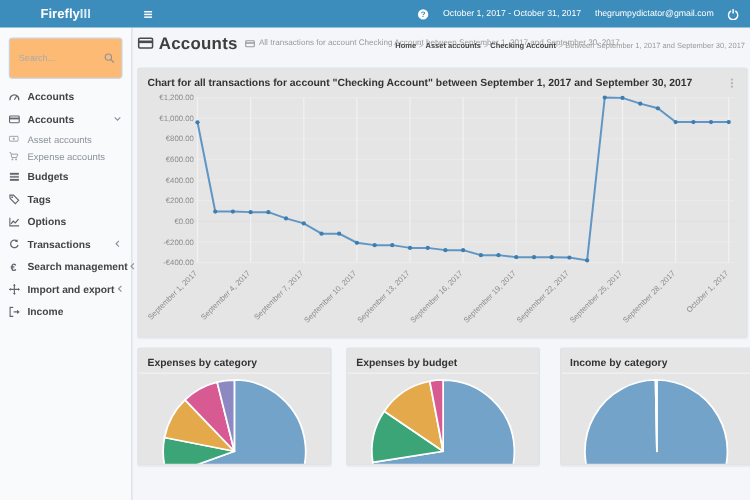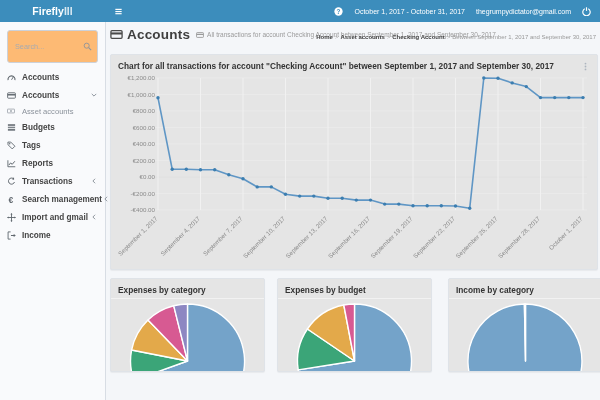--- a/index.html
+++ b/index.html
@@ -136,20 +136,30 @@
         </li>
         <li class="sub">
           <span class="mi">
             <svg width="8" height="8" viewBox="0 0 10 10">
               <rect x="0.6" y="2.6" width="8.8" height="4.8" rx="0.5" fill="none" stroke="currentColor" stroke-width="1"></rect>
               <circle cx="5" cy="5" r="1.1" fill="currentColor"></circle>
             </svg>
           </span>
           <span>Asset accounts</span>
         </li>
+        <li class="sub">
+          <span class="mi">
+            <svg width="8" height="8" viewBox="0 0 10 10">
+              <path d="M0.8 1.4 H2.1 L3.1 6.3 H7.9 L9 2.9 H2.5" fill="none" stroke="currentColor" stroke-width="1"></path>
+              <circle cx="3.7" cy="8.2" r="0.9" fill="currentColor"></circle>
+              <circle cx="7.3" cy="8.2" r="0.9" fill="currentColor"></circle>
+            </svg>
+          </span>
+          <span>Expense accounts</span>
+        </li>
         <li class="main">
           <span class="mi">
             <svg width="9" height="9" viewBox="0 0 10 10">
               <rect x="1" y="1.4" width="8" height="1.7" fill="currentColor"></rect>
               <rect x="1" y="4.1" width="8" height="1.7" fill="currentColor" opacity=".8"></rect>
               <rect x="1" y="6.8" width="8" height="1.7" fill="currentColor"></rect>
             </svg>
           </span>
           <span>Budgets</span>
         </li>
@@ -162,21 +172,21 @@
           </span>
           <span>Tags</span>
         </li>
         <li class="main">
           <span class="mi">
             <svg width="9" height="9" viewBox="0 0 10 10">
               <path d="M1 1.4 V8.6 H9.2" fill="none" stroke="currentColor" stroke-width="1"></path>
               <path d="M2 6.8 L4 4.4 L5.8 5.9 L8.7 2.5" fill="none" stroke="currentColor" stroke-width="1.1"></path>
             </svg>
           </span>
-          <span>Reports</span>
+          <span>Options</span>
         </li>
         <li class="main">
           <span class="mi">
             <svg width="9" height="9" viewBox="0 0 10 10">
               <path d="M8.3 5.6 A3.4 3.4 0 1 1 7.5 2.2" fill="none" stroke="currentColor" stroke-width="1.1"></path>
               <path d="M7.8 0.4 L7.9 3 L5.4 2.6 Z" fill="currentColor"></path>
             </svg>
           </span>
           <span>Transactions</span>
           <span class="chev">
@@ -201,21 +211,21 @@
         <li class="main">
           <span class="mi">
             <svg width="9" height="9" viewBox="0 0 10 10">
               <path d="M5 0.8 V9.2 M0.8 5 H9.2" stroke="currentColor" stroke-width="1"></path>
               <path d="M5 0 L3.8 1.8 H6.2 Z" fill="currentColor"></path>
               <path d="M5 10 L3.8 8.2 H6.2 Z" fill="currentColor"></path>
               <path d="M0 5 L1.8 3.8 V6.2 Z" fill="currentColor"></path>
               <path d="M10 5 L8.2 3.8 V6.2 Z" fill="currentColor"></path>
             </svg>
           </span>
-          <span>Import and gmail</span>
+          <span>Import and export</span>
           <span class="chev">
             <svg width="8" height="8" viewBox="0 0 10 10">
               <path d="M6.4 2.2 L3.6 5 L6.4 7.8" fill="none" stroke="currentColor" stroke-width="1.2"></path>
             </svg>
           </span>
         </li>
         <li class="main">
           <span class="mi">
             <svg width="9" height="9" viewBox="0 0 10 10">
               <path d="M4 1 H1.2 V9 H4" fill="none" stroke="currentColor" stroke-width="1"></path>

